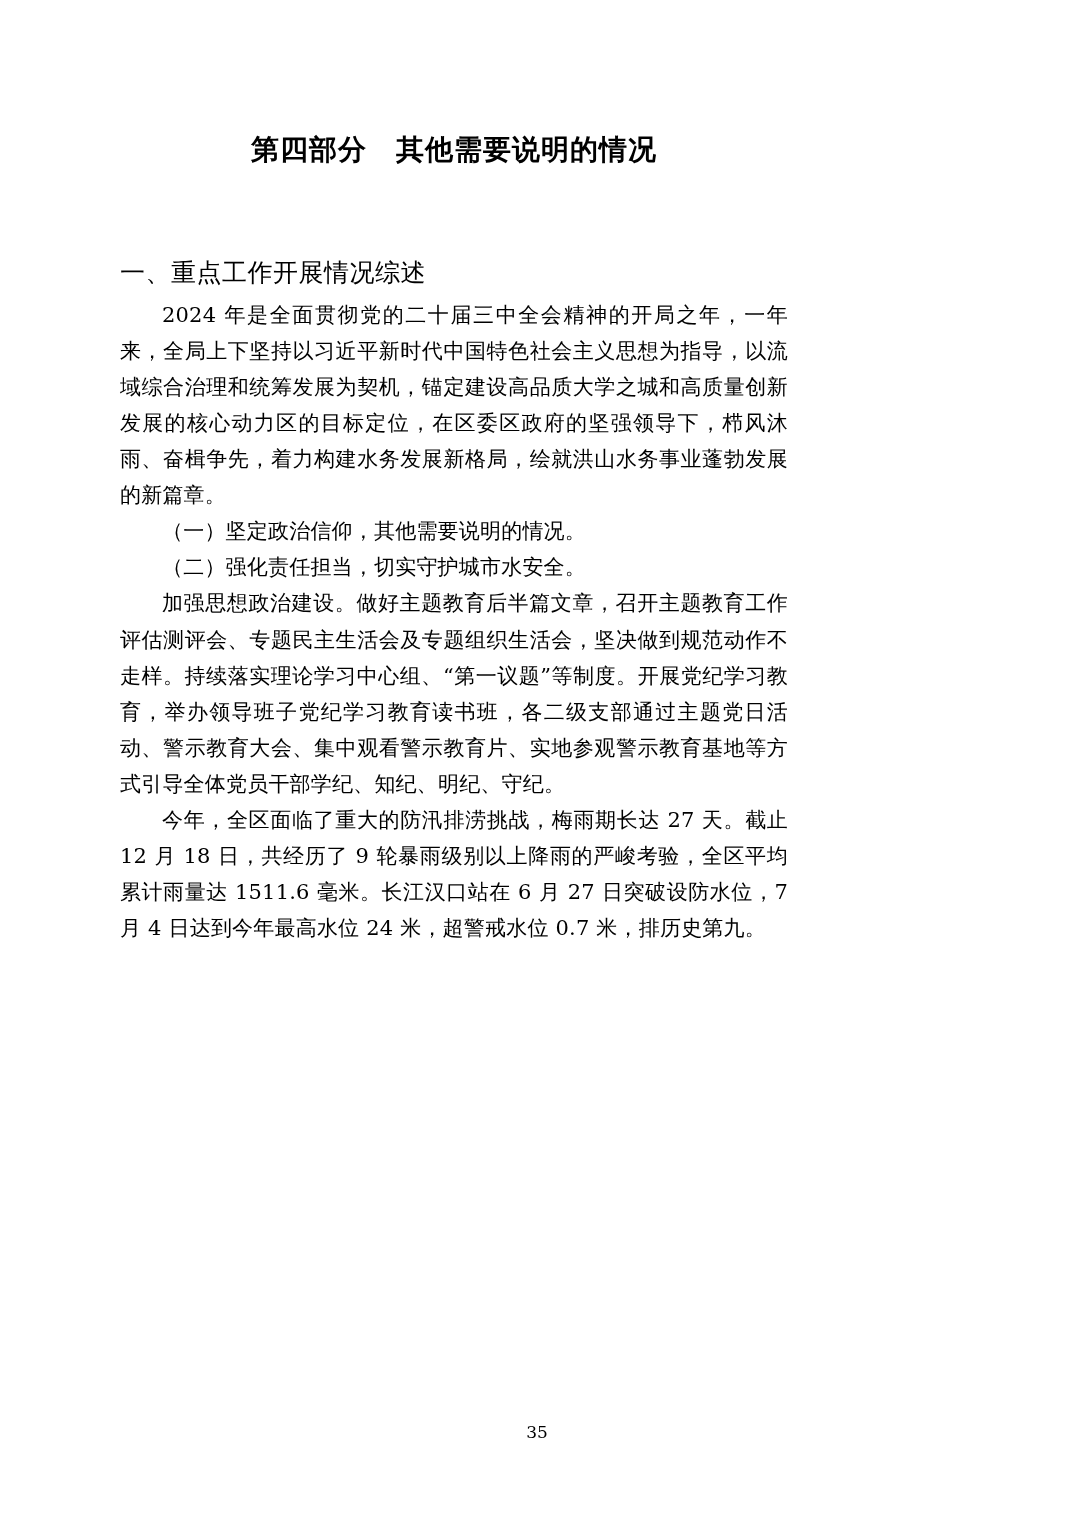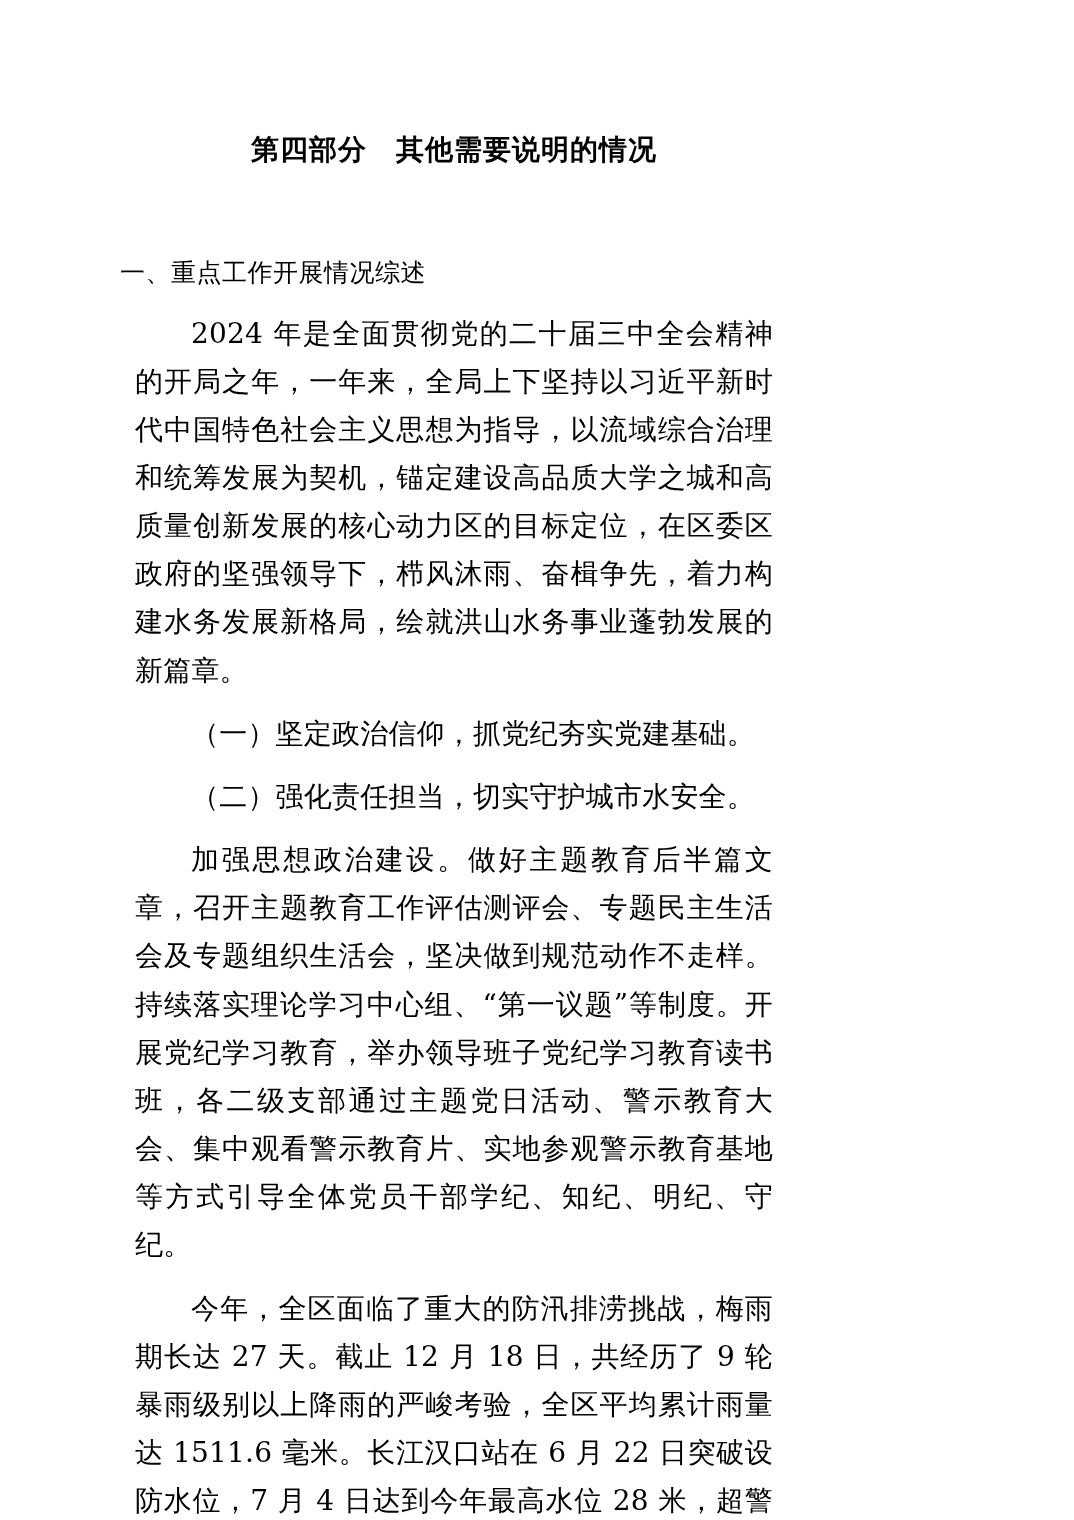--- a/index.html
+++ b/index.html
@@ -32,23 +32,23 @@
     font-family: "DejaVu Serif", "Liberation Serif", serif;
   }
   .section-heading {
     font-size: 25px;
     line-height: 1.75;
     margin-top: 78px;
     margin-bottom: 2px;
     letter-spacing: 0.5px;
   }
   p.body-text {
-    font-size: 28px;
+    font-size: 21px;
     line-height: 1.72;
-    margin: 15px;
+    margin: 0;
     text-align: justify;
     text-justify: inter-ideograph;
     letter-spacing: 0.2px;
     text-indent: 2em;
   }
   .page-number {
     position: absolute;
     bottom: 78px;
     left: 0;
     width: 1074px;
@@ -60,18 +60,19 @@
 </head>
 <body>
 
 <div class="page">
 
   <h1 class="doc-title">第四部分　其他需要说明的情况</h1>
 
   <div class="section-heading">一、重点工作开展情况综述</div>
 
   <p class="body-text">2024 年是全面贯彻党的二十届三中全会精神的开局之年，一年来，全局上下坚持以习近平新时代中国特色社会主义思想为指导，以流域综合治理和统筹发展为契机，锚定建设高品质大学之城和高质量创新发展的核心动力区的目标定位，在区委区政府的坚强领导下，栉风沐雨、奋楫争先，着力构建水务发展新格局，绘就洪山水务事业蓬勃发展的新篇章。</p>
-  <p class="body-text">（一）坚定政治信仰，抓党纪夯实党建基础。</p>
+  <p class="body-text">（一）坚定政治信仰，其他需要说明的情况。</p>
   <p class="body-text">（二）强化责任担当，切实守护城市水安全。</p>
   <p class="body-text">加强思想政治建设。做好主题教育后半篇文章，召开主题教育工作评估测评会、专题民主生活会及专题组织生活会，坚决做到规范动作不走样。持续落实理论学习中心组、“第一议题”等制度。开展党纪学习教育，举办领导班子党纪学习教育读书班，各二级支部通过主题党日活动、警示教育大会、集中观看警示教育片、实地参观警示教育基地等方式引导全体党员干部学纪、知纪、明纪、守纪。</p>
-  <p class="body-text">今年，全区面临了重大的防汛排涝挑战，梅雨期长达 27 天。截止 12 月 18 日，共经历了 9 轮暴雨级别以上降雨的严峻考验，全区平均累计雨量达 1511.6 毫米。长江汉口站在 6 月 22 日突破设防水位，7 月 4 日达到今年最高水位 28 米，超警戒水位 0.7 米，排历史第九。</p>
+  <p class="body-text">今年，全区面临了重大的防汛排涝挑战，梅雨期长达 27 天。截止 12 月 18 日，共经历了 9 轮暴雨级别以上降雨的严峻考验，全区平均累计雨量达 1511.6 毫米。长江汉口站在 6 月 27 日突破设防水位，7 月 4 日达到今年最高水位 24 米，超警戒水位 0.7 米，排历史第九。</p>
 
+  <div class="page-number">35</div>
 </div>
 
 </body></html>

